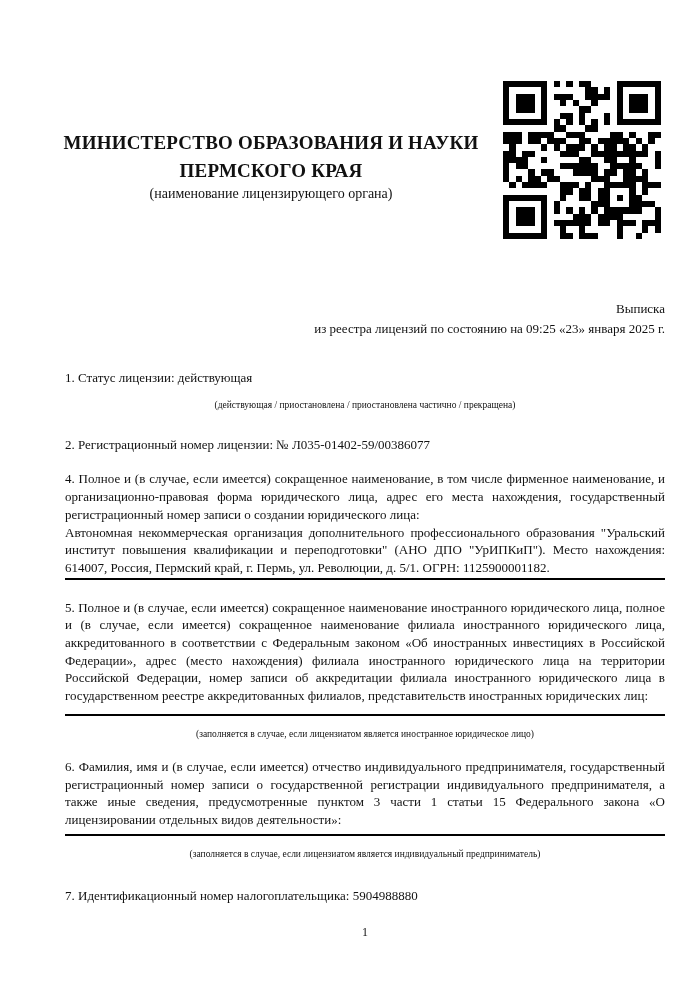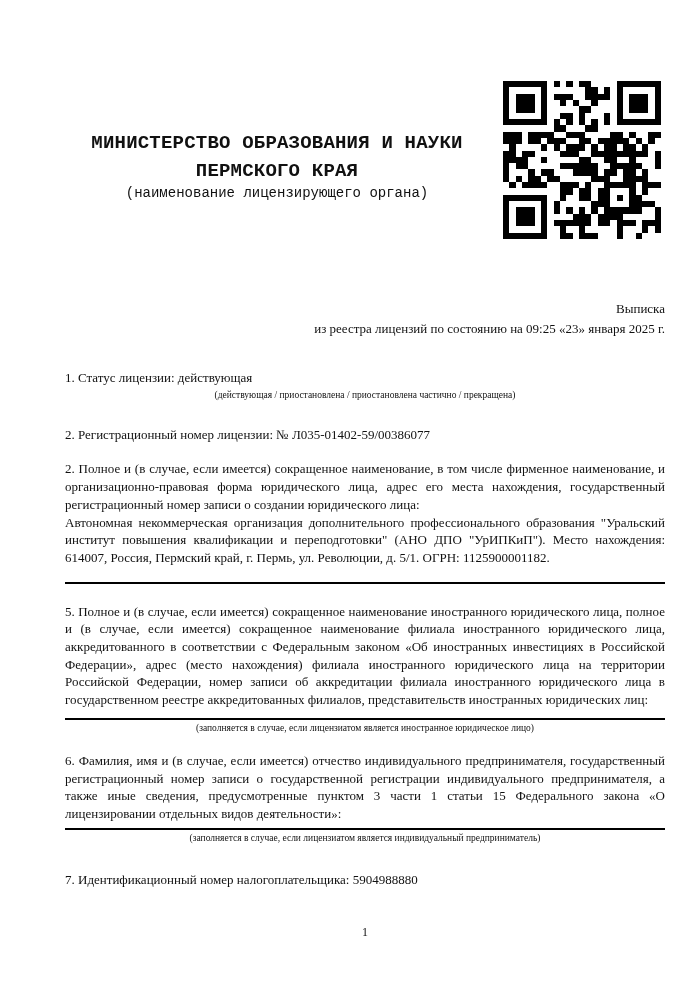--- a/index.html
+++ b/index.html
@@ -9,35 +9,35 @@
     background:#ffffff;
     font-family:"Liberation Serif", serif;
     color:#111;
     overflow:hidden;
   }
   .qr{
     position:absolute;left:503px;top:81px;width:158px;height:158px;
   }
   .qr svg{display:block;width:158px;height:158px;shape-rendering:crispEdges;}
   .header{
-    position:absolute;left:65px;top:129px;width:424px;text-align:center;font-family:Liberation Mono, monospace;
+    position:absolute;left:59px;top:129px;width:424px;text-align:center;
   }
   .h-main{font-weight:bold;font-size:19px;line-height:28px;letter-spacing:.2px;}
   .h-cap{font-size:14px;line-height:11px;margin-top:3px;}
   .title{
     position:absolute;left:65px;top:299px;width:600px;text-align:right;
     font-size:13px;line-height:20px;
   }
   .content{
     position:absolute;left:65px;top:369px;width:600px;
     font-size:13px;line-height:17.7px;
   }
   .para{text-align:justify;text-justify:inter-word;}
-  .cap{font-size:9.5px;line-height:12px;text-align:center;margin-top:2px;}
-  .ruled{border-bottom:2px solid #000;padding-bottom:15px;}
+  .cap{font-size:9.5px;line-height:12px;text-align:center;margin-top:12px;}
+  .ruled{border-bottom:2px solid #000;padding-bottom:1px;}
   .fill{border-bottom:2px solid #000;}
   .fill-9{height:9px;}
   .fill-5{height:5px;}
   .mb25{margin-bottom:25px;}
   .mb17{margin-bottom:17px;}
   .mb10{margin-bottom:10px;}
   .mb19{margin-bottom:19px;}
   .mb18{margin-bottom:18px;}
   .mb27{margin-bottom:27px;}
   .page-num{
@@ -403,21 +403,21 @@
       <div>1. Статус лицензии: действующая</div>
       <div class="cap">(действующая / приостановлена / приостановлена частично / прекращена)</div>
     </div>
 
     <div class="mb17">
       <div>2. Регистрационный номер лицензии: № Л035-01402-59/00386077</div>
     </div>
 
 
     <div class="mb19">
-      <div class="para">2. Полное и (в случае, если имеется) сокращенное наименование, в том числе фирменное наименование, и организационно-правовая форма юридического лица, адрес его места нахождения, государственный регистрационный номер записи о создании юридического лица:</div>
+      <div class="para">4. Полное и (в случае, если имеется) сокращенное наименование, в том числе фирменное наименование, и организационно-правовая форма юридического лица, адрес его места нахождения, государственный регистрационный номер записи о создании юридического лица:</div>
       <div class="para ruled">Автономная некоммерческая организация дополнительного профессионального образования "Уральский институт повышения квалификации и переподготовки" (АНО ДПО "УрИПКиП"). Место нахождения: 614007, Россия, Пермский край, г. Пермь, ул. Революции, д. 5/1. ОГРН: 1125900001182.</div>
     </div>
 
     <div class="mb18">
       <div class="para">5. Полное и (в случае, если имеется) сокращенное наименование иностранного юридического лица, полное и (в случае, если имеется) сокращенное наименование филиала иностранного юридического лица, аккредитованного в соответствии с Федеральным законом «Об иностранных инвестициях в Российской Федерации», адрес (место нахождения) филиала иностранного юридического лица на территории Российской Федерации, номер записи об аккредитации филиала иностранного юридического лица в государственном реестре аккредитованных филиалов, представительств иностранных юридических лиц:</div>
       <div class="fill fill-9"></div>
       <div class="cap">(заполняется в случае, если лицензиатом является иностранное юридическое лицо)</div>
     </div>
 
     <div class="mb27">

